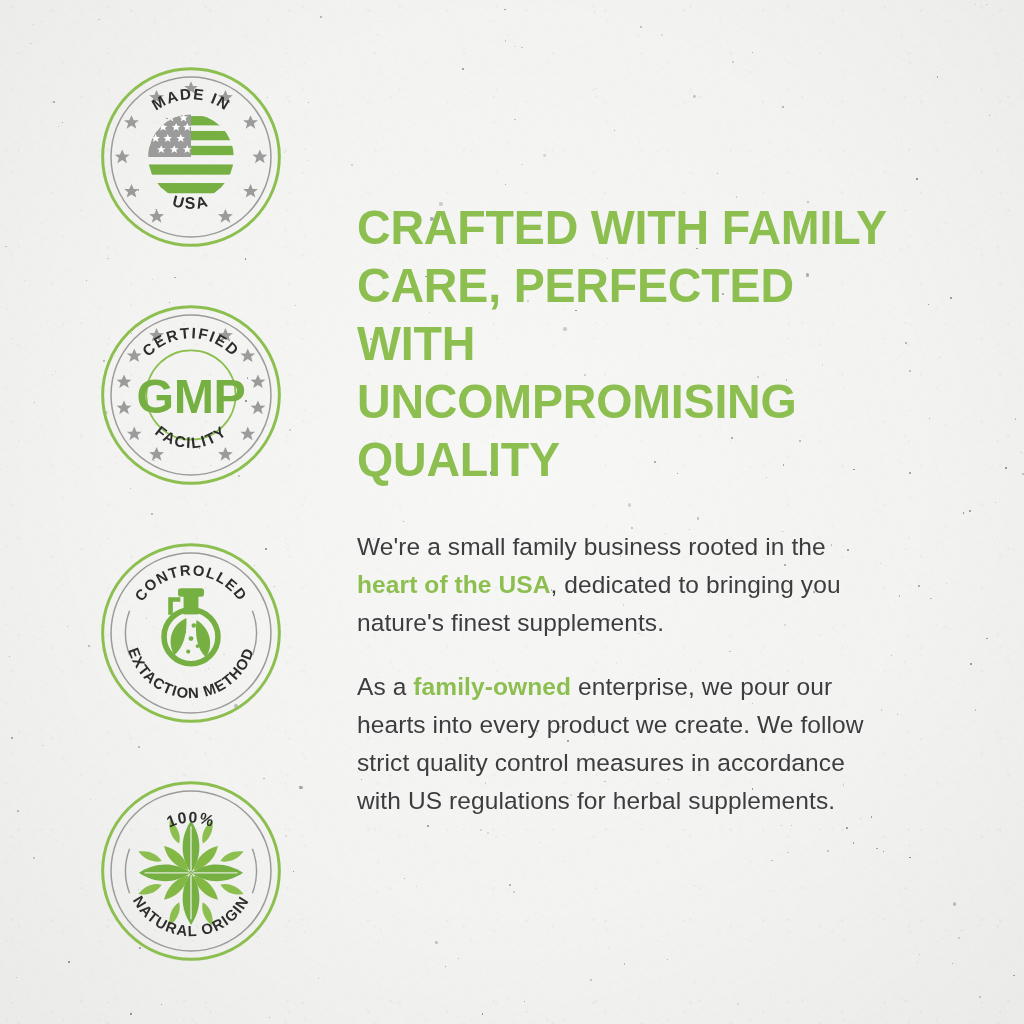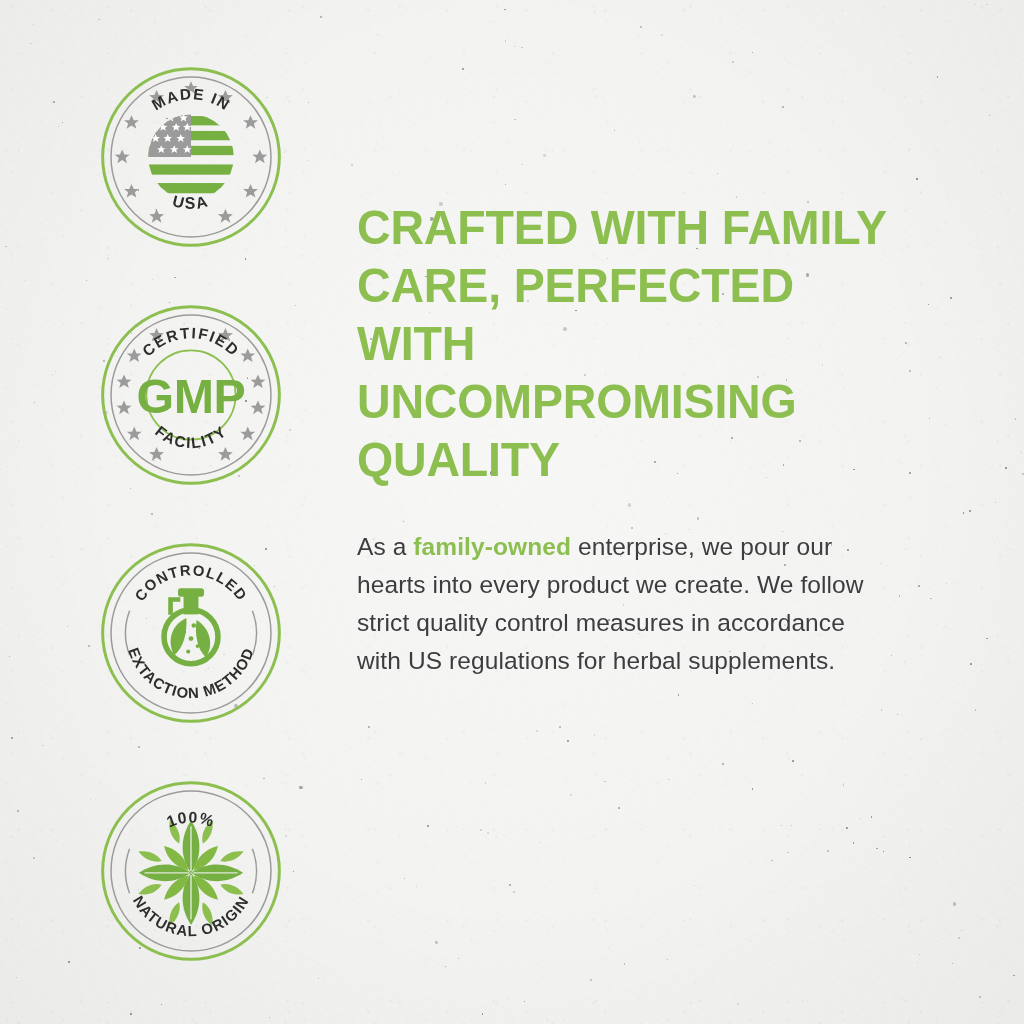--- a/index.html
+++ b/index.html
@@ -641,17 +641,18 @@
             <textPath href="#arc-bot-4" startOffset="50%" text-anchor="middle">NATURAL ORIGIN</textPath>
           </text>
         </svg>
       </div>
 
     </div>
 
     <div id="text-col">
       <h1 id="headline">CRAFTED WITH FAMILY CARE, PERFECTED WITH UNCOMPROMISING QUALITY</h1>
 
+      <p class="para" id="para-1"><span>We're a small family business rooted in the </span><span class="hl">heart of the USA</span><span>, dedicated to bringing you nature's finest supplements.</span></p>
       <p class="para" id="para-2"><span>As a </span><span class="hl">family-owned</span><span> enterprise, we pour our hearts into every product we create. We follow strict quality control measures in accordance with US regulations for herbal supplements.</span></p>
     </div>
 
   </div>
 </div>
 
 </body></html>

